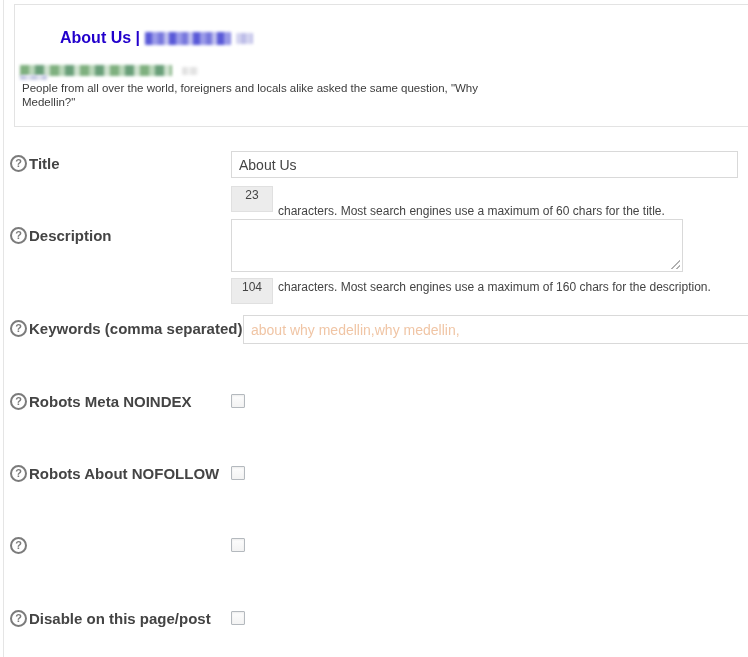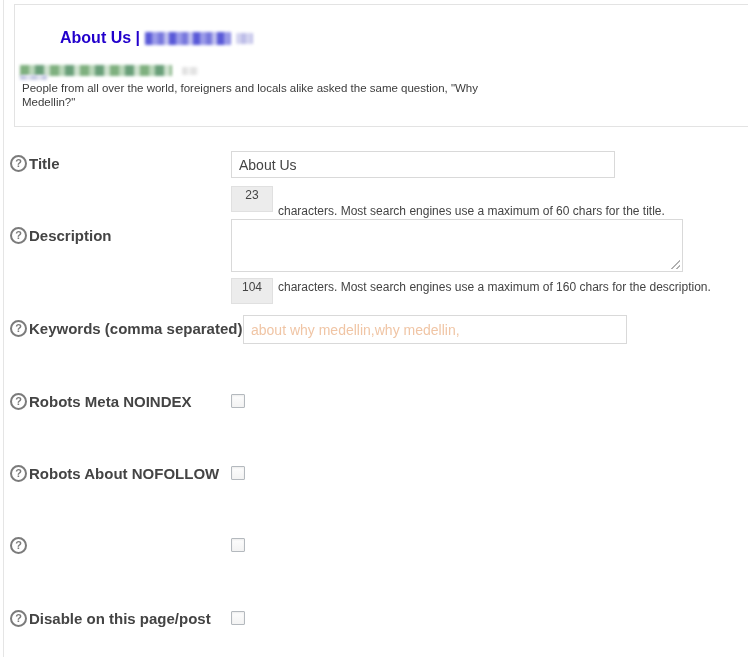--- a/index.html
+++ b/index.html
@@ -34,21 +34,21 @@
   .desc-line2 { top:91px; }
 
   
   .field-label { position:absolute; left:10px; height:18px; display:flex; align-items:center; white-space:nowrap; }
   .help-icon { width:17px; height:17px; border:2px solid #7b7b7b; border-radius:50%;
                color:#7b7b7b; font-weight:bold; font-size:11px; line-height:13px;
                display:inline-flex; align-items:center; justify-content:center; flex:0 0 17px;
                cursor:pointer; }
   .field-label-text { font-size:15px; font-weight:bold; color:#444; margin-left:2px; }
 
-  .text-input { position:absolute; left:231px; width:384px; height:27px;
+  .text-input { position:absolute; left:231px; width:507px; height:27px;
                 border:1px solid #d9d9d9; background:#fff; padding:0 7px;
                 font-family:"Liberation Sans",sans-serif; font-size:14px; color:#444; outline:none; }
   .keywords-input { height:29px; }
   .keywords-input::placeholder { color:var(--keywords-placeholder-orange,#f0c5a5); opacity:1; }
 
   .textarea-wrap { position:absolute; left:231px; top:219px; width:452px; height:53px; }
   .desc-textarea { width:100%; height:100%; border:1px solid #d9d9d9; background:#fff;
                    resize:none; padding:4px 7px; font-family:"Liberation Sans",sans-serif;
                    font-size:14px; color:#444; outline:none; }
   .resize-handle { position:absolute; right:3px; bottom:3px; width:10px; height:10px;

